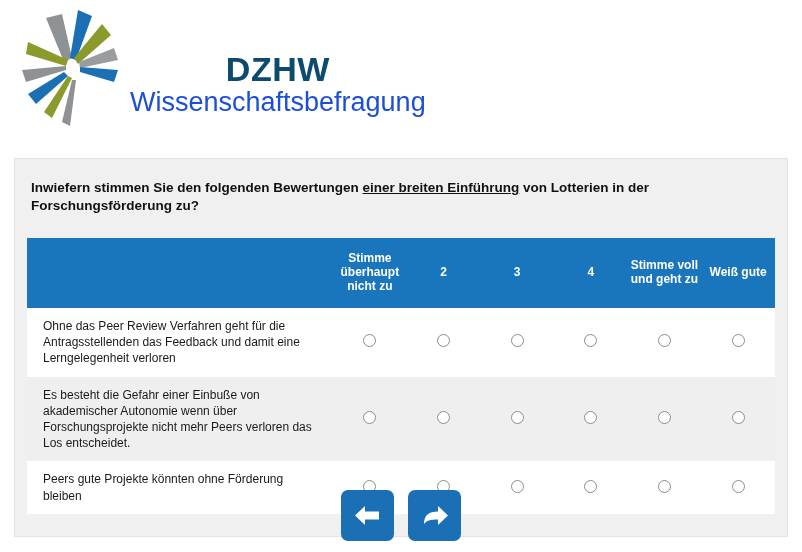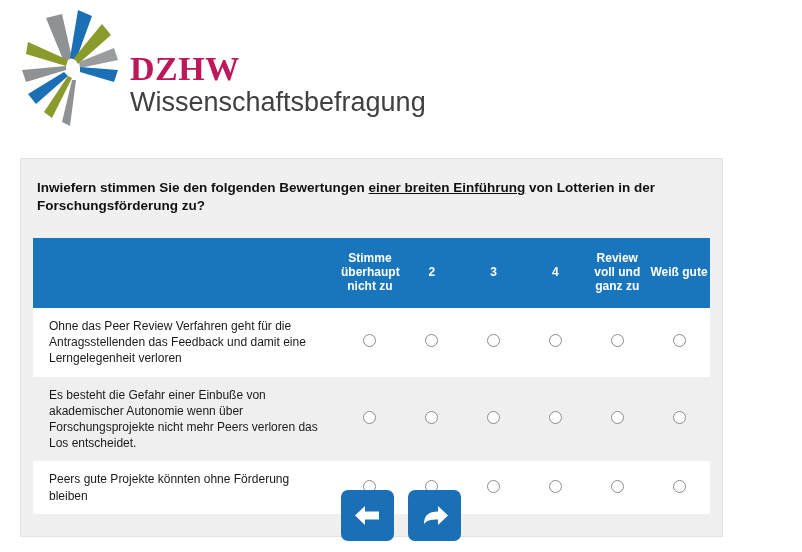--- a/index.html
+++ b/index.html
@@ -39,39 +39,40 @@
     height: 125px;
     flex: 0 0 110px;
   }
   .logo-text {
     margin-left: 2px;
     margin-top: 44px;
   }
   .logo-title {
     font-size: 34px;
     font-weight: bold;
-    color: #be185d;
+    color: #0c4a6e;
     letter-spacing: 0.5px;
     line-height: 1;
-    font-family: Liberation Serif, serif;
+    font-family: Liberation Sans, sans-serif;
+    text-align: center;
   }
   .logo-sub {
     font-size: 27px;
-    color: #404040;
+    color: #1d4ed8;
     line-height: 1.1;
     margin-top: 2px;
     font-family: "Liberation Sans", sans-serif;
   }
 
   
   .content {
     position: absolute;
     top: 158px;
-    left: 20px;
-    width: 703px;
+    left: 14px;
+    width: 774px;
     background: #f0f0f0;
     border: 1px solid #e3e3e3;
     box-sizing: border-box;
     padding: 14px 12px 22px 12px;
   }
   .question {
     font-size: 13.5px;
     font-weight: bold;
     color: #111111;
     margin: 6px 0 12px 4px;
@@ -201,21 +202,21 @@
     </div>
 
     <table class="matrix">
       <thead>
         <tr>
           <th class="label-col"></th>
           <th>Stimme überhaupt nicht zu</th>
           <th>2</th>
           <th>3</th>
           <th>4</th>
-          <th>Review voll und ganz zu</th>
+          <th>Stimme voll und geht zu</th>
           <th>Weiß gute</th>
         </tr>
       </thead>
       <tbody>
 
         <tr class="row-odd">
           <td class="item-label">Ohne das Peer Review Verfahren geht für die Antragsstellenden das Feedback und damit eine Lerngelegenheit verloren</td>
           <td><span class="radio"></span></td>
           <td><span class="radio"></span></td>
           <td><span class="radio"></span></td>

